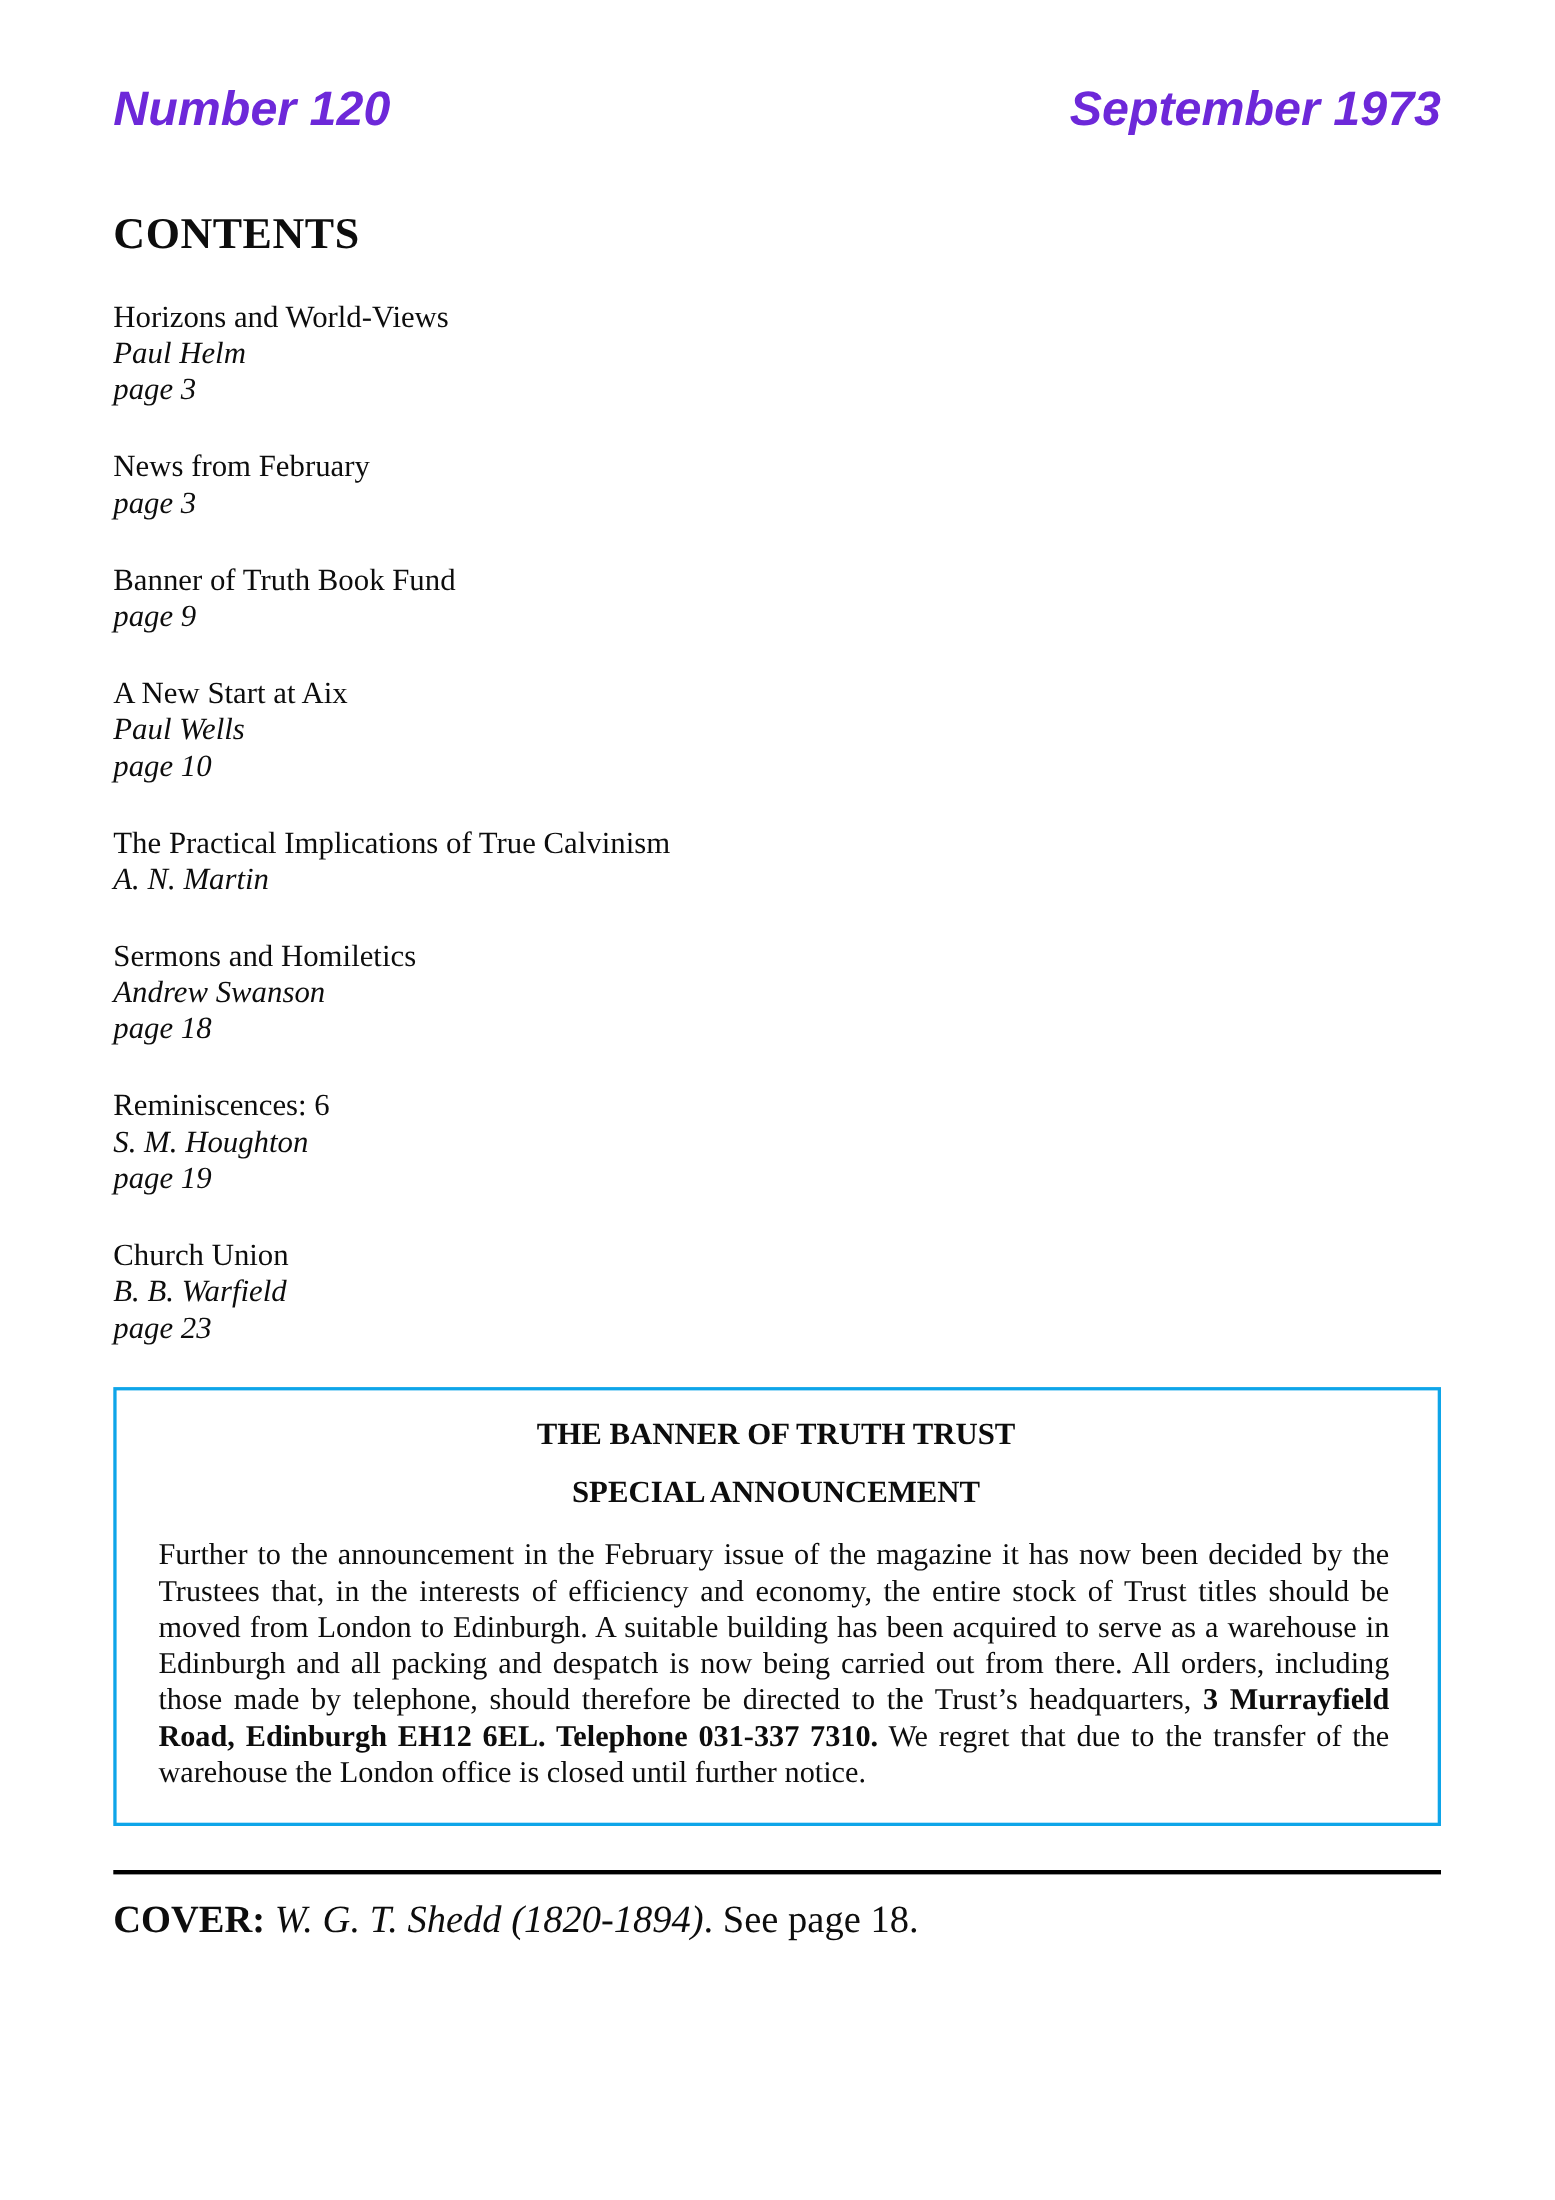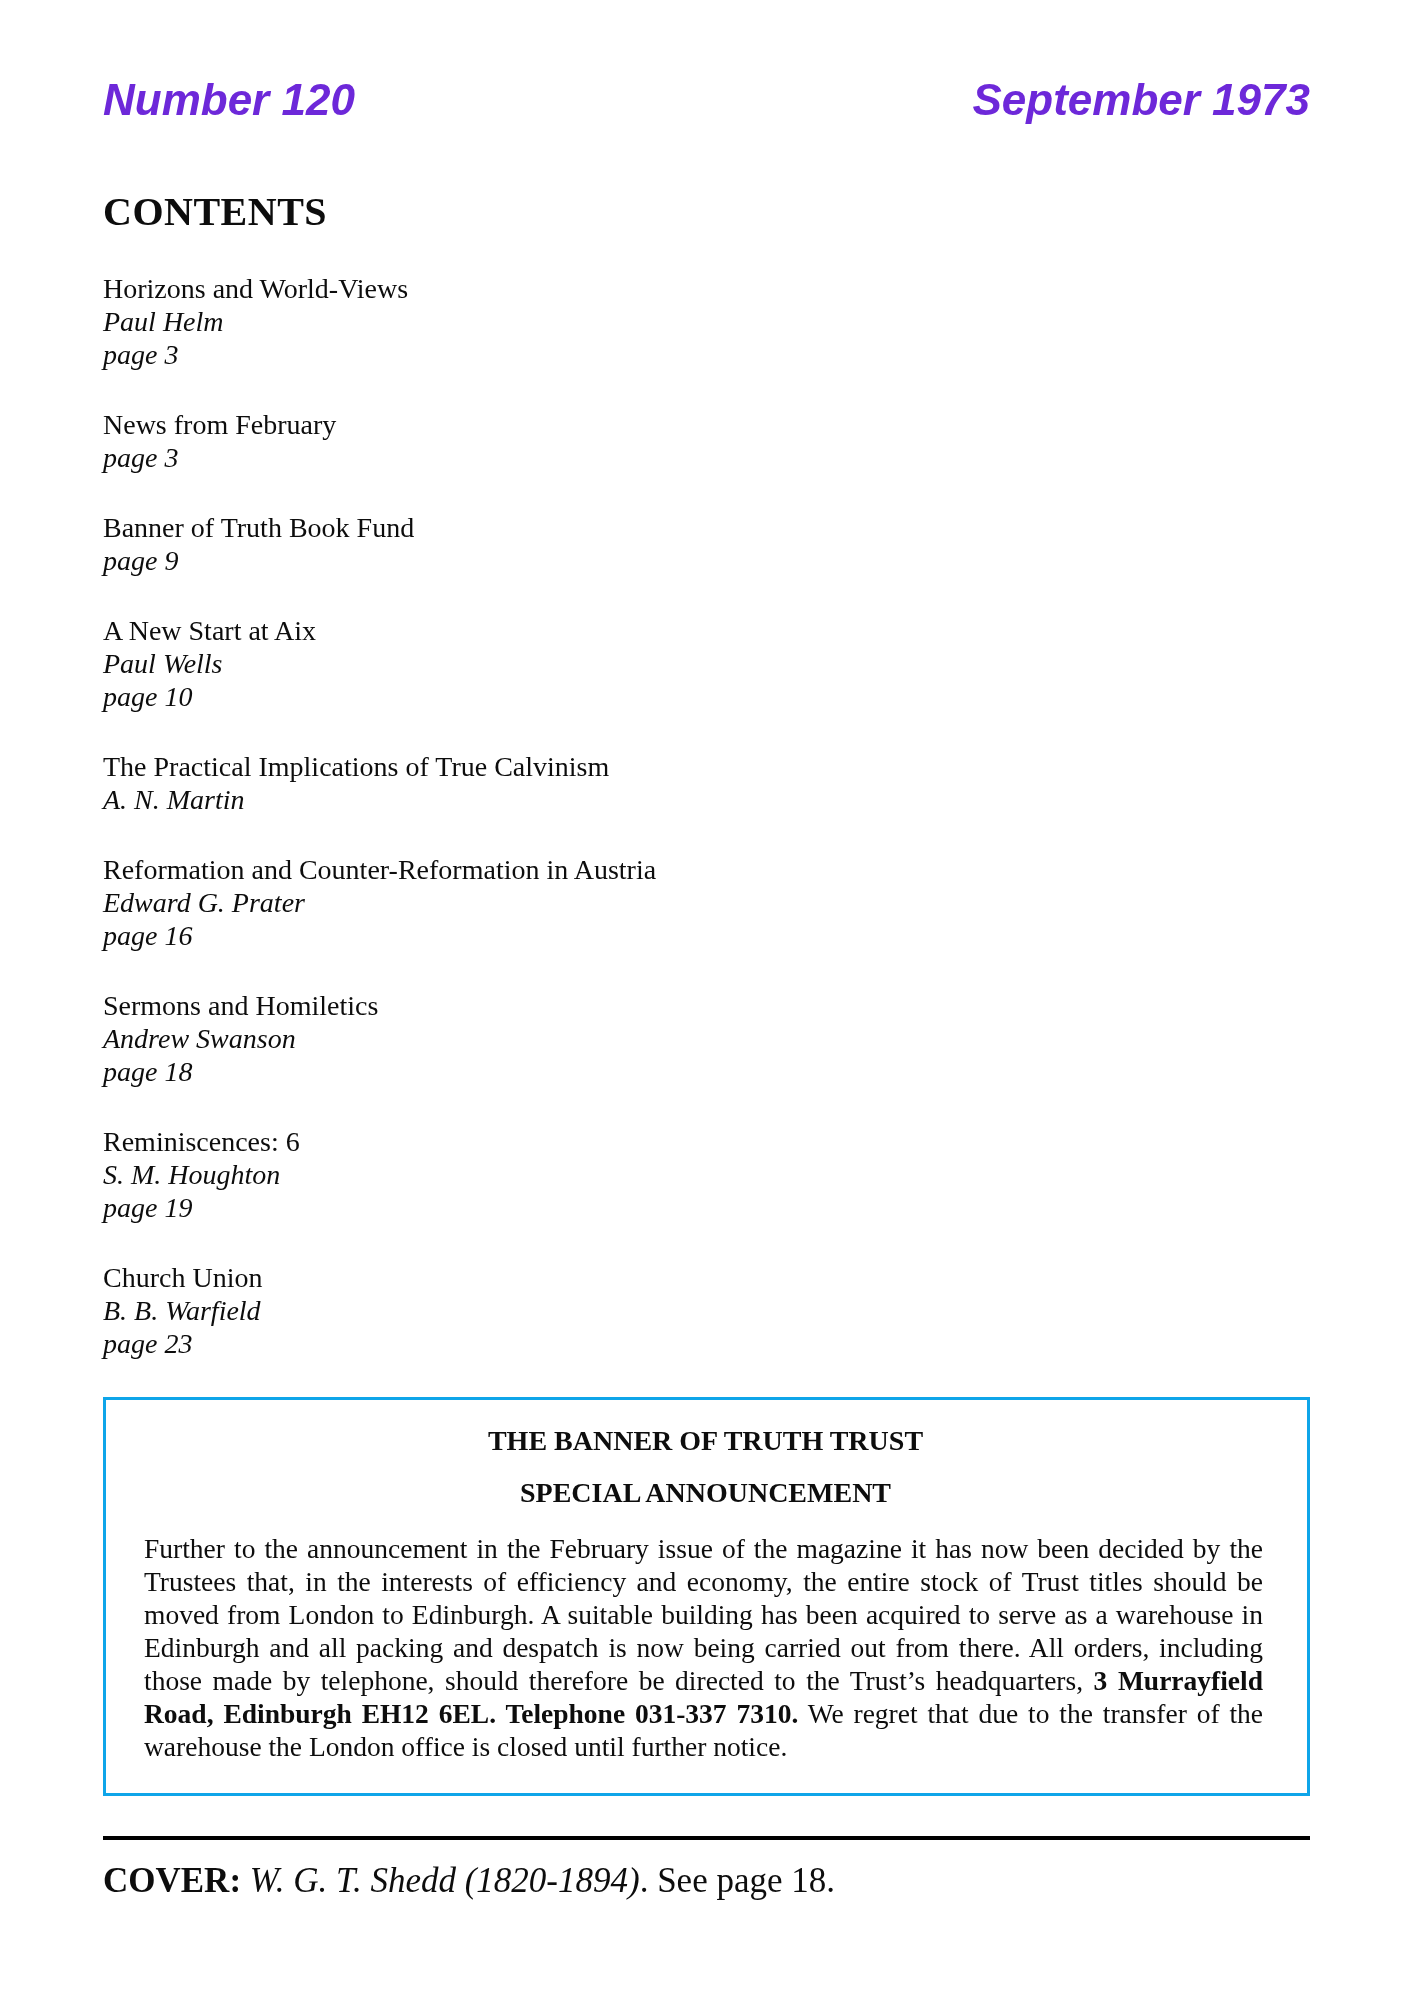--- a/index.html
+++ b/index.html
@@ -116,25 +116,20 @@
       <div class="toc-title">A New Start at Aix</div>
       <div class="toc-author">Paul Wells</div>
       <div class="toc-page">page 10</div>
     </div>
 
     <div class="toc-entry">
       <div class="toc-title">The Practical Implications of True Calvinism</div>
       <div class="toc-author">A. N. Martin</div>
     </div>
 
-    <div class="toc-entry">
-      <div class="toc-title">Reformation and Counter-Reformation in Austria</div>
-      <div class="toc-author">Edward G. Prater</div>
-      <div class="toc-page">page 16</div>
-    </div>
 
     <div class="toc-entry">
       <div class="toc-title">Sermons and Homiletics</div>
       <div class="toc-author">Andrew Swanson</div>
       <div class="toc-page">page 18</div>
     </div>
 
     <div class="toc-entry">
       <div class="toc-title">Reminiscences: 6</div>
       <div class="toc-author">S. M. Houghton</div>

